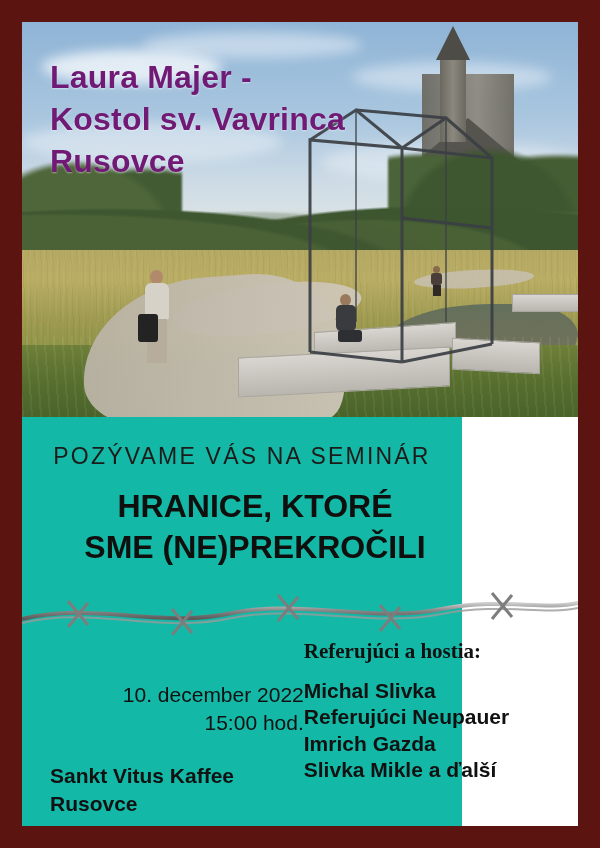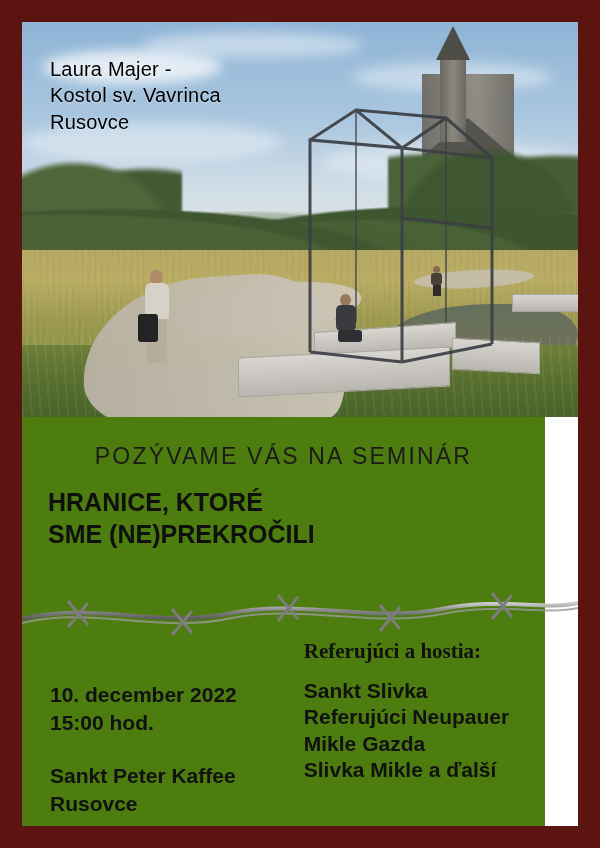--- a/index.html
+++ b/index.html
@@ -195,45 +195,46 @@
   .fig-sit .torso { position:absolute; left:2px; top:11px; width:20px; height:26px; background:#3a3b3f; border-radius:5px;}
   .fig-sit .legs { position:absolute; left:4px; top:36px; width:24px; height:12px; background:#2e2f33; border-radius:3px;}
   .fig-walk { left: 408px; top: 244px; width: 14px; height: 30px; }
   .fig-walk .head { position:absolute; left:3px; top:0; width:7px; height:7px; border-radius:50%; background:#8a6a4d;}
   .fig-walk .torso { position:absolute; left:1px; top:7px; width:11px; height:12px; background:#4a3f38; border-radius:3px;}
   .fig-walk .legs { position:absolute; left:3px; top:19px; width:8px; height:11px; background:#2f2a26;}
   
   #hero-title {
     position: absolute;
     left: 28px; top: 34px;
-    font-size: 20px;
-    font-weight: normal;
+    font-size: 32px;
+    font-weight: bold;
     line-height: 1.32;
-    color: #000000;
+    color: #701a75;
     letter-spacing: 0.2px;
     white-space: pre-line;
     text-shadow: 0 1px 2px rgba(255,255,255,0.45);
   }
 
   
   #body-area {
     position: relative;
-    width: 523px;
+    width: 440px;
     height: 409px;
-    background: #4d7c0f;
+    background: #14b8a6;
   }
   #invite {
     text-align: center;
     font-size: 23px;
     letter-spacing: 2.2px;
     color: #1c1b19;
     padding-top: 26px;
   }
   #headline {
-    font-size: 25px;
+    text-align: center;
+    font-size: 32px;
     font-weight: bold;
     color: #0f0f0e;
     line-height: 1.28;
     margin-top: 16px;
     white-space: pre-line;
     padding-left: 26px;
   }
   
   #wire {
     position: absolute;
@@ -254,24 +255,25 @@
     padding-top: 42px;
     box-sizing: border-box;
   }
   #lower-right {
     width: 260px;
     padding-top: 0px;
     box-sizing: border-box;
   }
   .when {
     font-size: 21px;
-    font-weight: bold;
+    font-weight: normal;
     color: #111;
     line-height: 1.32;
     white-space: pre-line;
+    text-align: right;
   }
   .where {
     font-size: 21px;
     font-weight: bold;
     color: #111;
     line-height: 1.32;
     margin-top: 26px;
     white-space: pre-line;
   }
   .speakers-title {
@@ -401,27 +403,27 @@
               <line x1="470" y1="4" x2="490" y2="28"></line>
               <line x1="490" y1="6" x2="470" y2="30"></line>
             </g>
         </g>
       </svg>
 
       <div id="lower">
         <div id="lower-left">
           <div class="when">10. december 2022
 15:00 hod.</div>
-          <div class="where">Sankt Peter Kaffee
+          <div class="where">Sankt Vitus Kaffee
 Rusovce</div>
         </div>
         <div id="lower-right">
           <div class="speakers-title">Referujúci a hostia:</div>
-          <div class="speaker">Sankt Slivka</div>
+          <div class="speaker">Michal Slivka</div>
           <div class="speaker">Referujúci Neupauer</div>
-          <div class="speaker">Mikle Gazda</div>
+          <div class="speaker">Imrich Gazda</div>
           <div class="speaker">Slivka Mikle a ďalší</div>
         </div>
       </div>
 
     </div>
   </div>
 </div>
 
 </body></html>

